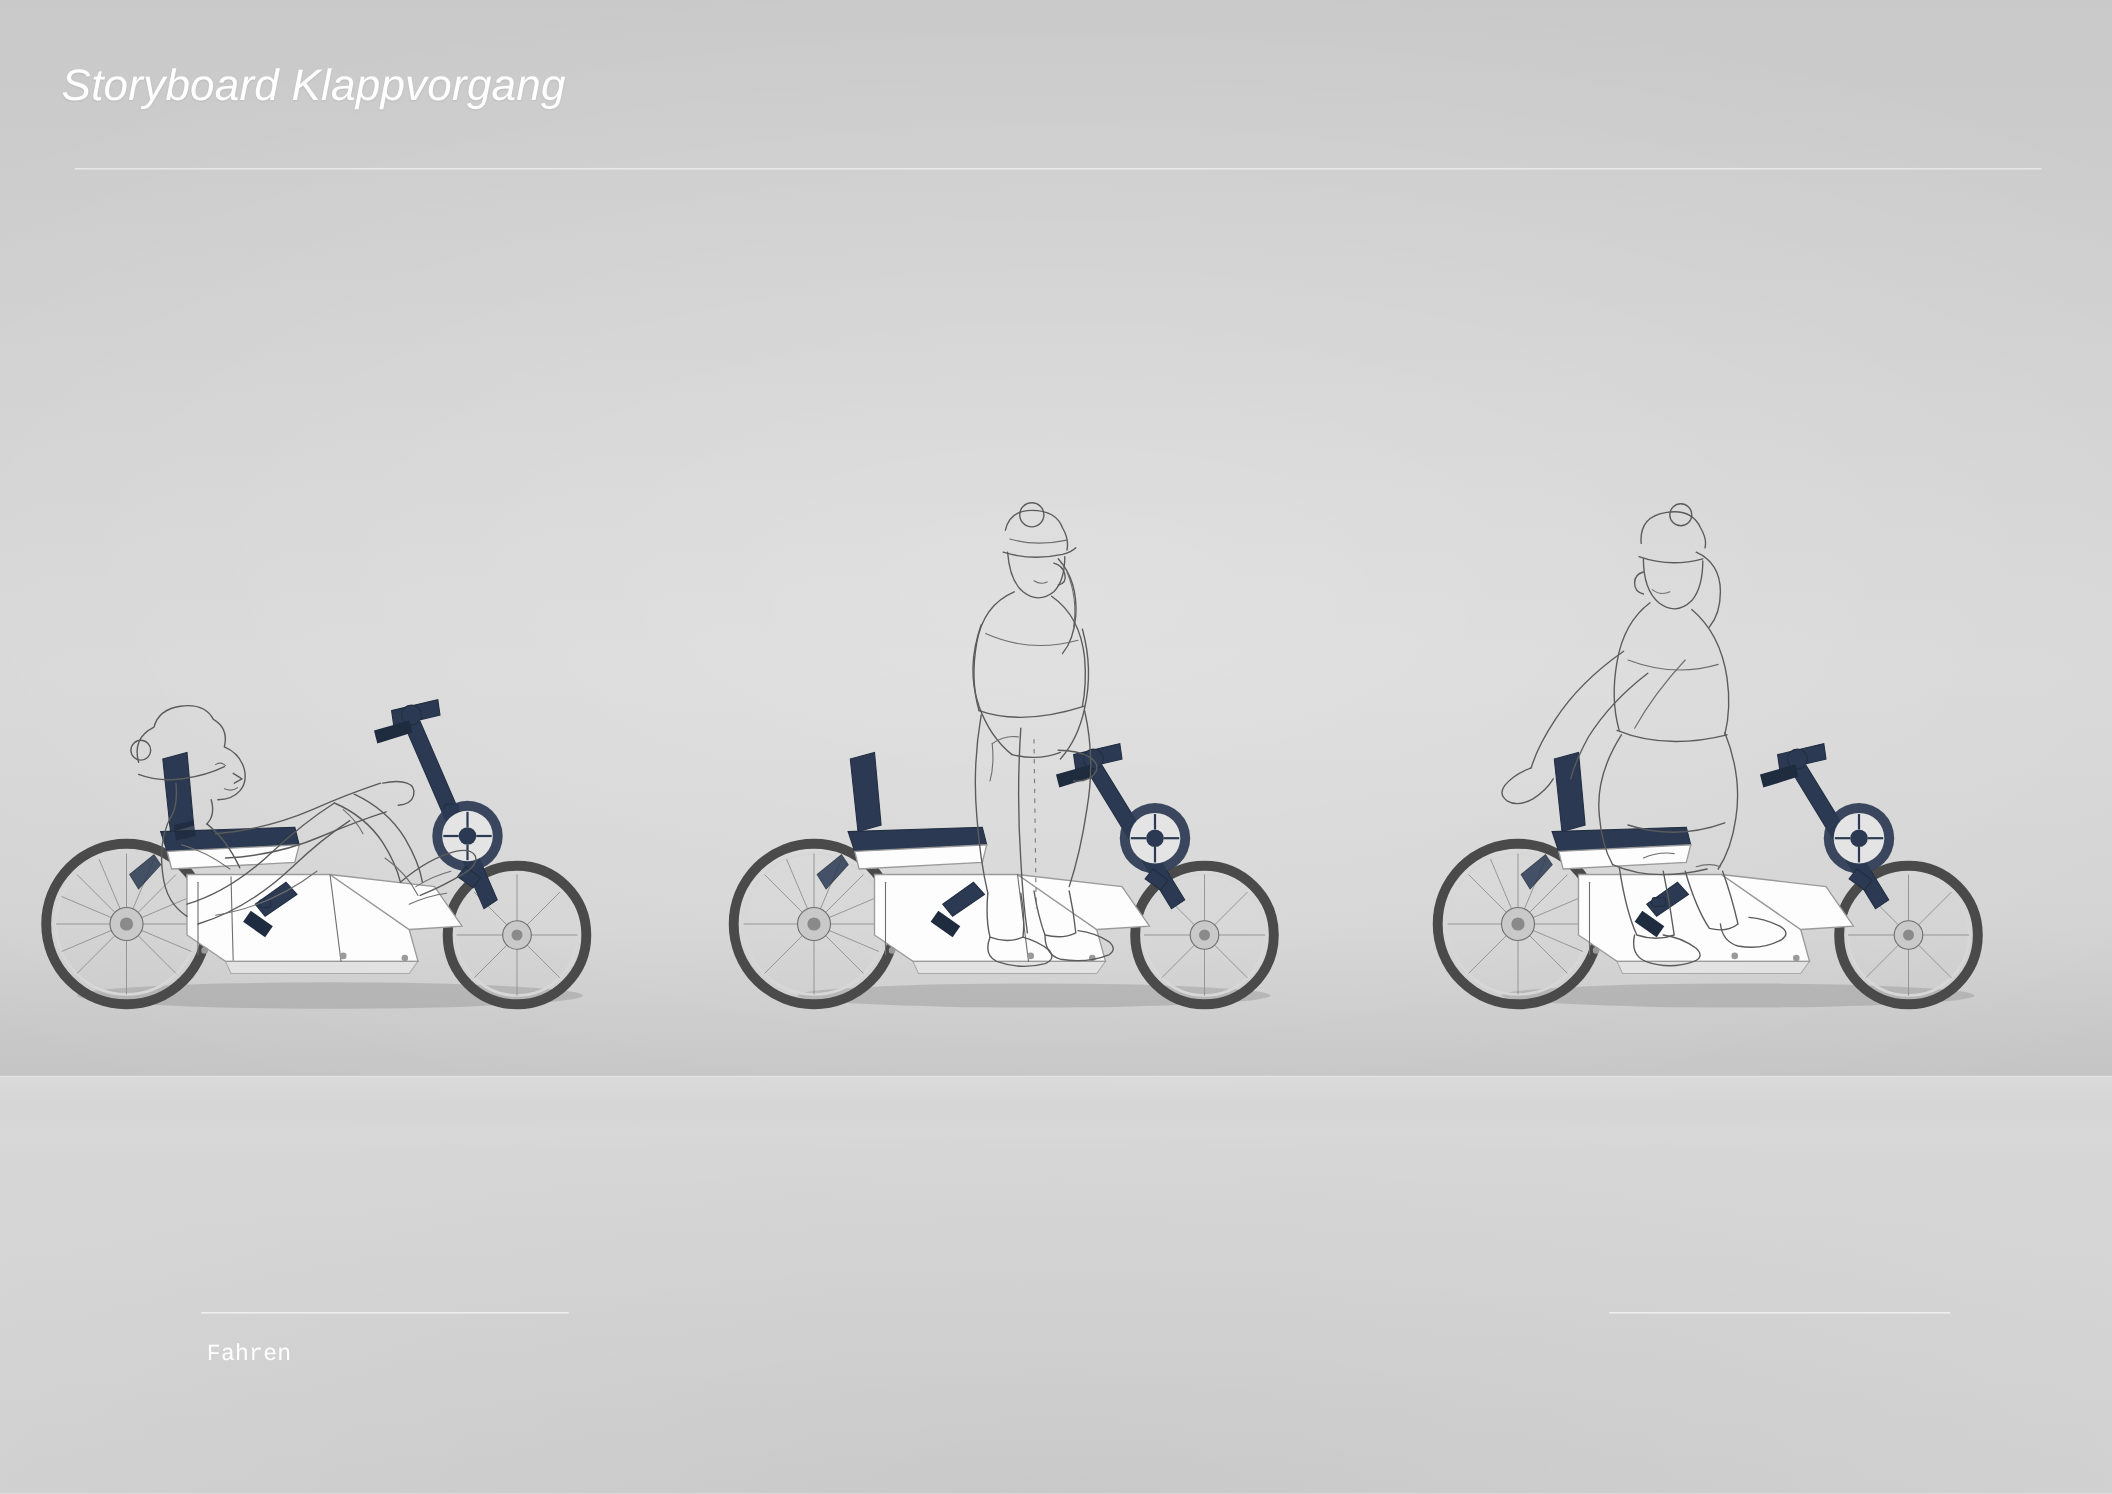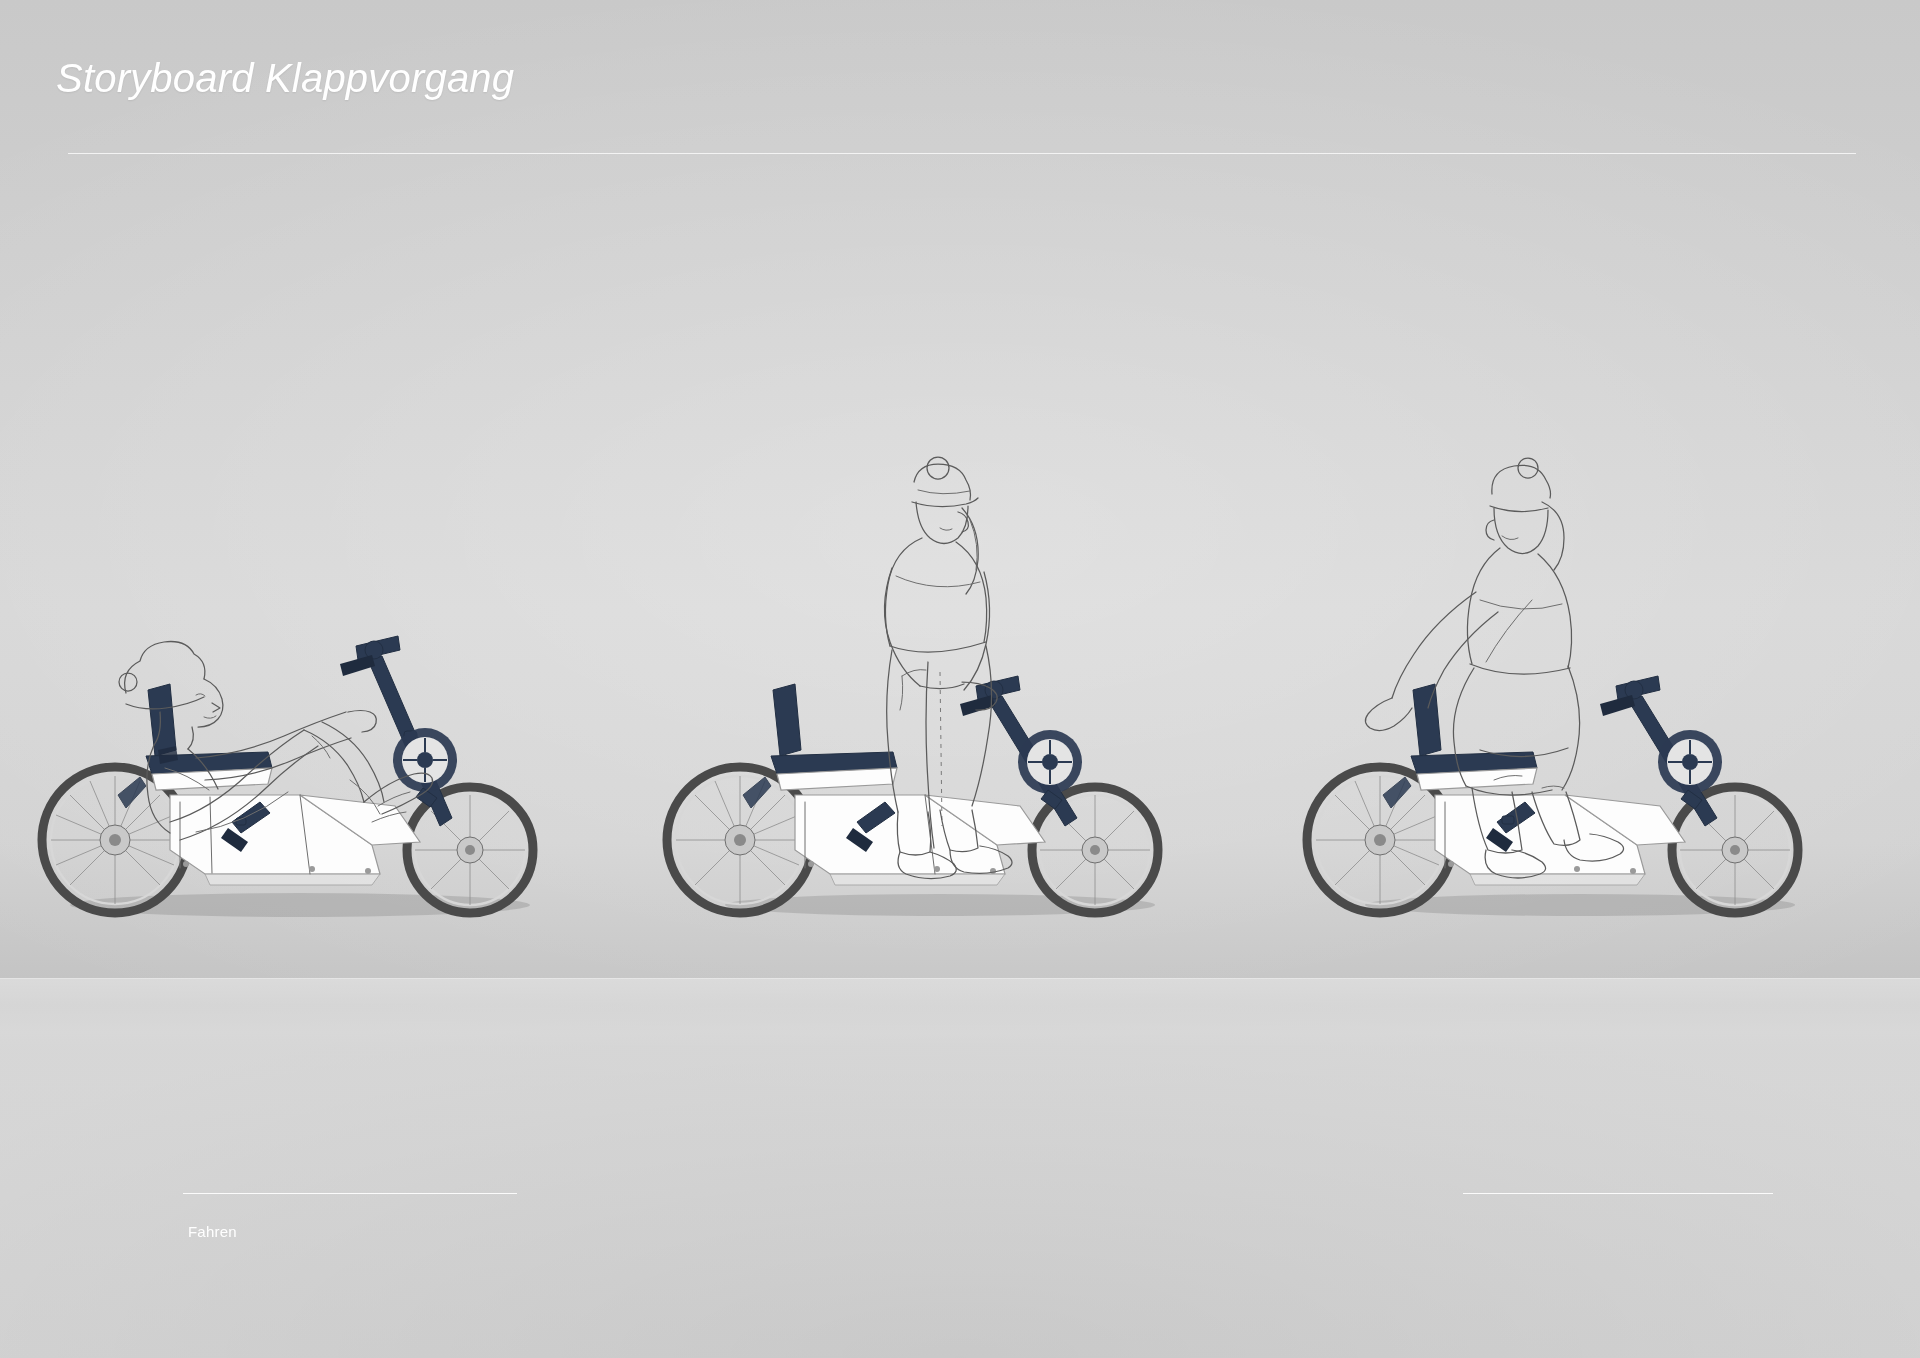--- a/index.html
+++ b/index.html
@@ -92,26 +92,27 @@
     position: absolute;
     height: 1px;
     background: rgba(255,255,255,0.9);
   }
   .p1-rule { left: 183px; top: 1023px; width: 334px; }
   .p2-rule { left: 823px; top: 1023px; width: 310px; }
 
   .caption {
     position: absolute;
     width: 334px;
-    font-size: 15px;
+    font-size: 21px;
     line-height: 36px;
     color: #ffffff;
     text-align: justify;
     text-align-last: left;
     letter-spacing: 0.2px;
+    font-family: Liberation Mono, monospace;
   }
   .p1-cap { left: 188px; top: 1044px; }
   .p2-cap { left: 828px; top: 1044px; width: 318px; }
 
   
   .ln { fill: none; stroke: #5b5b5b; stroke-width: 1.25; stroke-linecap: round; stroke-linejoin: round; }
   .ln-thin { fill: none; stroke: #6e6e6e; stroke-width: 1; stroke-linecap: round; stroke-linejoin: round; }
   .ln-dash { fill: none; stroke: #7a7a7a; stroke-width: 1; stroke-dasharray: 4 5; }
   .frame { fill: #fdfdfd; stroke: #9a9a9a; stroke-width: 1.2; }
   .frame-sh { fill: #e9e9e9; stroke: #9a9a9a; stroke-width: 1; }

